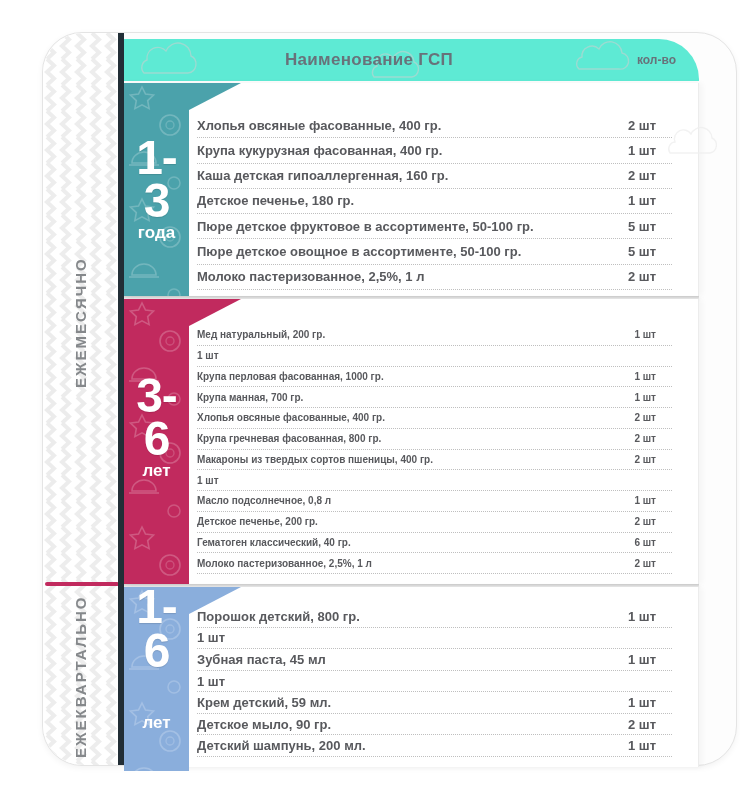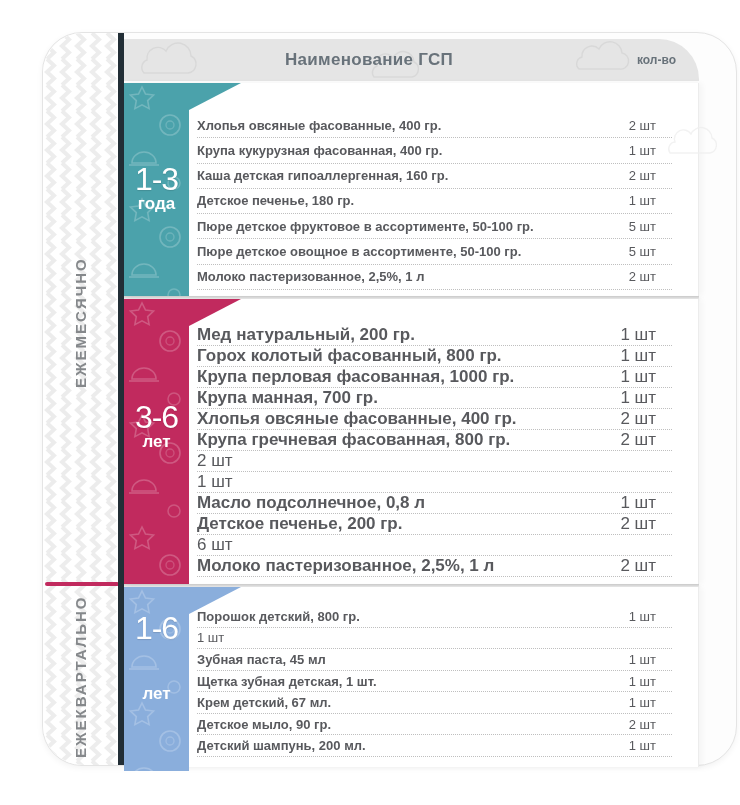--- a/index.html
+++ b/index.html
@@ -30,21 +30,21 @@
   .sidebar-rule {
     position:absolute; left:2px; top:549px; width:74px; height:4px;
     border-radius:2px;
   }
   
   .spine { position:absolute; left:75px; top:0; width:6px; height:100%; background:#222e36; }
   
   .page { position:absolute; left:81px; top:0; width:575px; height:734px; }
   .page-header {
     position:relative; margin-top:6px; height:42px;
-    background:#e5e5e5; border-radius:0 40px 0 0;
+    background:#5eead4; border-radius:0 40px 0 0;
   }
   .page-header .clouds { position:absolute; inset:0; width:100%; height:100%; overflow:hidden; border-radius:0 40px 0 0; }
   .hdr-title {
     position:absolute; left:0; right:85px; top:0; height:100%;
     display:flex; align-items:center; justify-content:center;
     font-size:17px; font-weight:800; letter-spacing:.3px; color:#68727a;
   }
   .hdr-qty {
     position:absolute; right:23px; top:0; height:100%;
     display:flex; align-items:center;
@@ -65,35 +65,35 @@
     position:absolute; left:65px; top:0; width:52px; height:27px;
     clip-path:polygon(0 0, 100% 0, 0 100%);
   }
   .age {
     position:absolute; left:0; top:0; bottom:0; width:65px;
     display:flex; flex-direction:column; align-items:center; justify-content:center;
     color:#ffffff; text-align:center; z-index:2;
   }
   .s2 .age { transform:translateY(-14px); }
   .s3 .age { transform:translateY(-18px);gap:40px; }
-  .age-big { font-size:32px; font-weight:400; line-height:.9; letter-spacing:-1px;
+  .age-big { font-size:48px; font-weight:700; line-height:.9; letter-spacing:-1px;
              text-shadow:0 1px 1px rgba(0,0,0,.12); }
   .age-small { font-size:17px; font-weight:800; margin-top:1px; }
   .rows { position:absolute; left:73px; right:26px; top:0; bottom:0;
           display:flex; flex-direction:column; }
   .s1 .rows { padding:30px 0 6px 0; }
   .s2 .rows { padding:26px 0 10px 0; font-size:12.5px; }
   .s3 .rows { padding:19px 0 10px 0; }
   .row {
     flex:1; display:flex; align-items:center; justify-content:space-between;
     border-bottom:1px dotted #bfbfbf;
     font-size:13px; font-weight:700; color:#58595d;
   }
-  .s2 .row { font-size:17px; }
-  .row .qty { padding-right:16px; white-space:nowrap; font-weight:400; }
+  .s2 .row { font-size:10px; }
+  .row .qty { padding-right:16px; white-space:nowrap; font-weight:700; }
   .row .nm { padding-right:10px; }
   .card-cloud { position:absolute; right:8px; top:88px; opacity:.8; }
 </style>
 </head>
 <body>
 
 <svg width="0" height="0" style="position:absolute">
   <defs>
     <pattern id="zigzagpat" width="15" height="26" patternUnits="userSpaceOnUse">
       <path d="M4 0 L11 6.5 L4 13 L11 19.5 L4 26" fill="none" stroke="#ebebeb" stroke-width="4"></path>
@@ -194,54 +194,55 @@
         <div class="age">
           <div class="age-big">3-6</div>
           <div class="age-small">лет</div>
         </div>
         <div class="rows">
             <div class="row">
               <span class="nm">Мед натуральный, 200 гр.</span>
               <span class="qty">1 шт</span>
             </div>
             <div class="row">
-              <span class="nm">Горох колотый фасованный, 800 гр.</span>
               <span class="qty">1 шт</span>
             </div>
             <div class="row">
               <span class="nm">Крупа перловая фасованная, 1000 гр.</span>
               <span class="qty">1 шт</span>
             </div>
             <div class="row">
               <span class="nm">Крупа манная, 700 гр.</span>
               <span class="qty">1 шт</span>
             </div>
             <div class="row">
               <span class="nm">Хлопья овсяные фасованные, 400 гр.</span>
               <span class="qty">2 шт</span>
             </div>
             <div class="row">
               <span class="nm">Крупа гречневая фасованная, 800 гр.</span>
               <span class="qty">2 шт</span>
             </div>
             <div class="row">
+              <span class="nm">Макароны из твердых сортов пшеницы, 400 гр.</span>
               <span class="qty">2 шт</span>
             </div>
             <div class="row">
               <span class="qty">1 шт</span>
             </div>
             <div class="row">
               <span class="nm">Масло подсолнечное, 0,8 л</span>
               <span class="qty">1 шт</span>
             </div>
             <div class="row">
               <span class="nm">Детское печенье, 200 гр.</span>
               <span class="qty">2 шт</span>
             </div>
             <div class="row">
+              <span class="nm">Гематоген классический, 40 гр.</span>
               <span class="qty">6 шт</span>
             </div>
             <div class="row">
               <span class="nm">Молоко пастеризованное, 2,5%, 1 л</span>
               <span class="qty">2 шт</span>
             </div>
           </div>
       </div>
 
       <div class="seam"></div>
@@ -263,25 +264,24 @@
               <span class="qty">1 шт</span>
             </div>
             <div class="row">
               <span class="qty">1 шт</span>
             </div>
             <div class="row">
               <span class="nm">Зубная паста, 45 мл</span>
               <span class="qty">1 шт</span>
             </div>
             <div class="row">
-              <span class="nm">Щетка зубная детская, 1 шт.</span>
-              <span class="qty">1 шт</span>
-            </div>
-            <div class="row">
-              <span class="nm">Крем детский, 67 мл.</span>
+              <span class="qty">1 шт</span>
+            </div>
+            <div class="row">
+              <span class="nm">Крем детский, 59 мл.</span>
               <span class="qty">1 шт</span>
             </div>
             <div class="row">
               <span class="nm">Детское мыло, 90 гр.</span>
               <span class="qty">2 шт</span>
             </div>
             <div class="row">
               <span class="nm">Детский шампунь, 200 мл.</span>
               <span class="qty">1 шт</span>
             </div>

